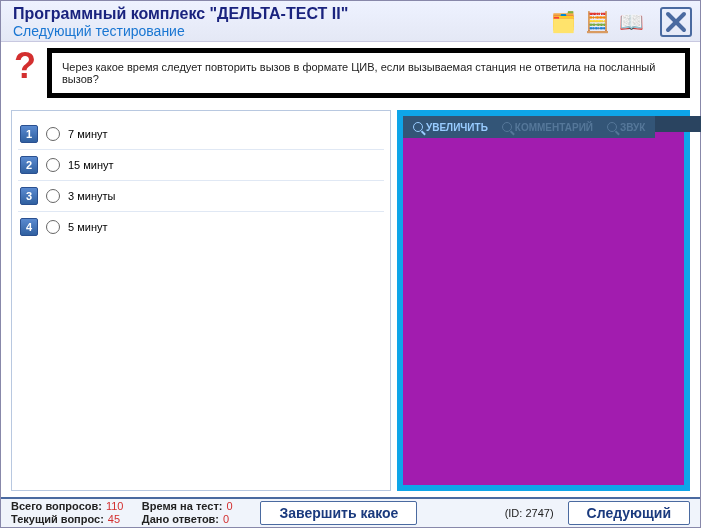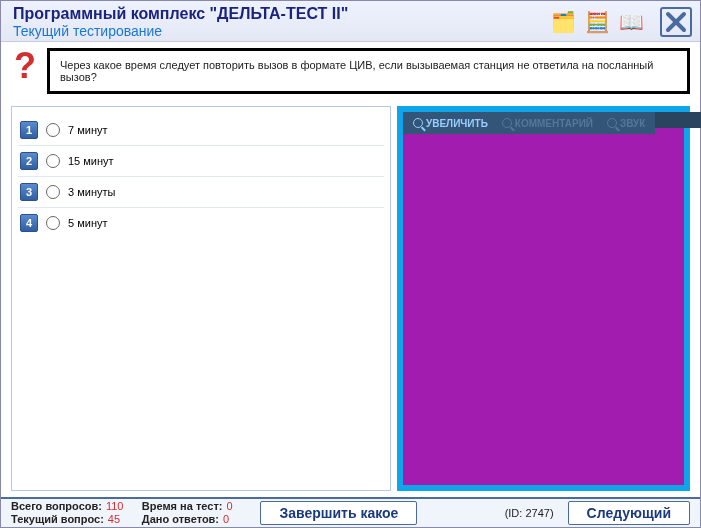--- a/index.html
+++ b/index.html
@@ -66,21 +66,21 @@
   .q-icon {
     width: 28px;
     font-size: 36px;
     font-weight: bold;
     color: #d32f2f;
     text-align: center;
     line-height: 1;
   }
   .q-text-box {
     flex: 1;
-    border: 3px solid #000000;
+    border: 5px solid #000000;
     background: #fff;
     padding: 8px 10px;
     font-size: 11px;
     color: #222;
   }
   .main-area {
     flex: 1;
     display: flex;
     padding: 6px 10px;
     gap: 6px;
@@ -312,21 +312,21 @@
   .id-text { font-size: 11px; font-weight: normal; color: #222; }
 </style>
 </head>
 <body>
 
 <div class="window">
 
   <div class="titlebar">
     <div class="title-text">
       <div class="title-main">Программный комплекс "ДЕЛЬТА-ТЕСТ II"</div>
-      <div class="title-sub">Текущий тестирование</div>
+      <div class="title-sub">Следующий тестирование</div>
     </div>
     <div class="title-icons">
       <div class="ticon">🗂️</div>
       <div class="ticon">🧮</div>
       <div class="ticon">📖</div>
       <div class="close-x">
         <svg width="22" height="22" viewBox="0 0 22 22">
           <line x1="3" y1="3" x2="19" y2="19" stroke-width="4" stroke-linecap="round"></line>
           <line x1="19" y1="3" x2="3" y2="19" stroke-width="4" stroke-linecap="round"></line>
         </svg>

